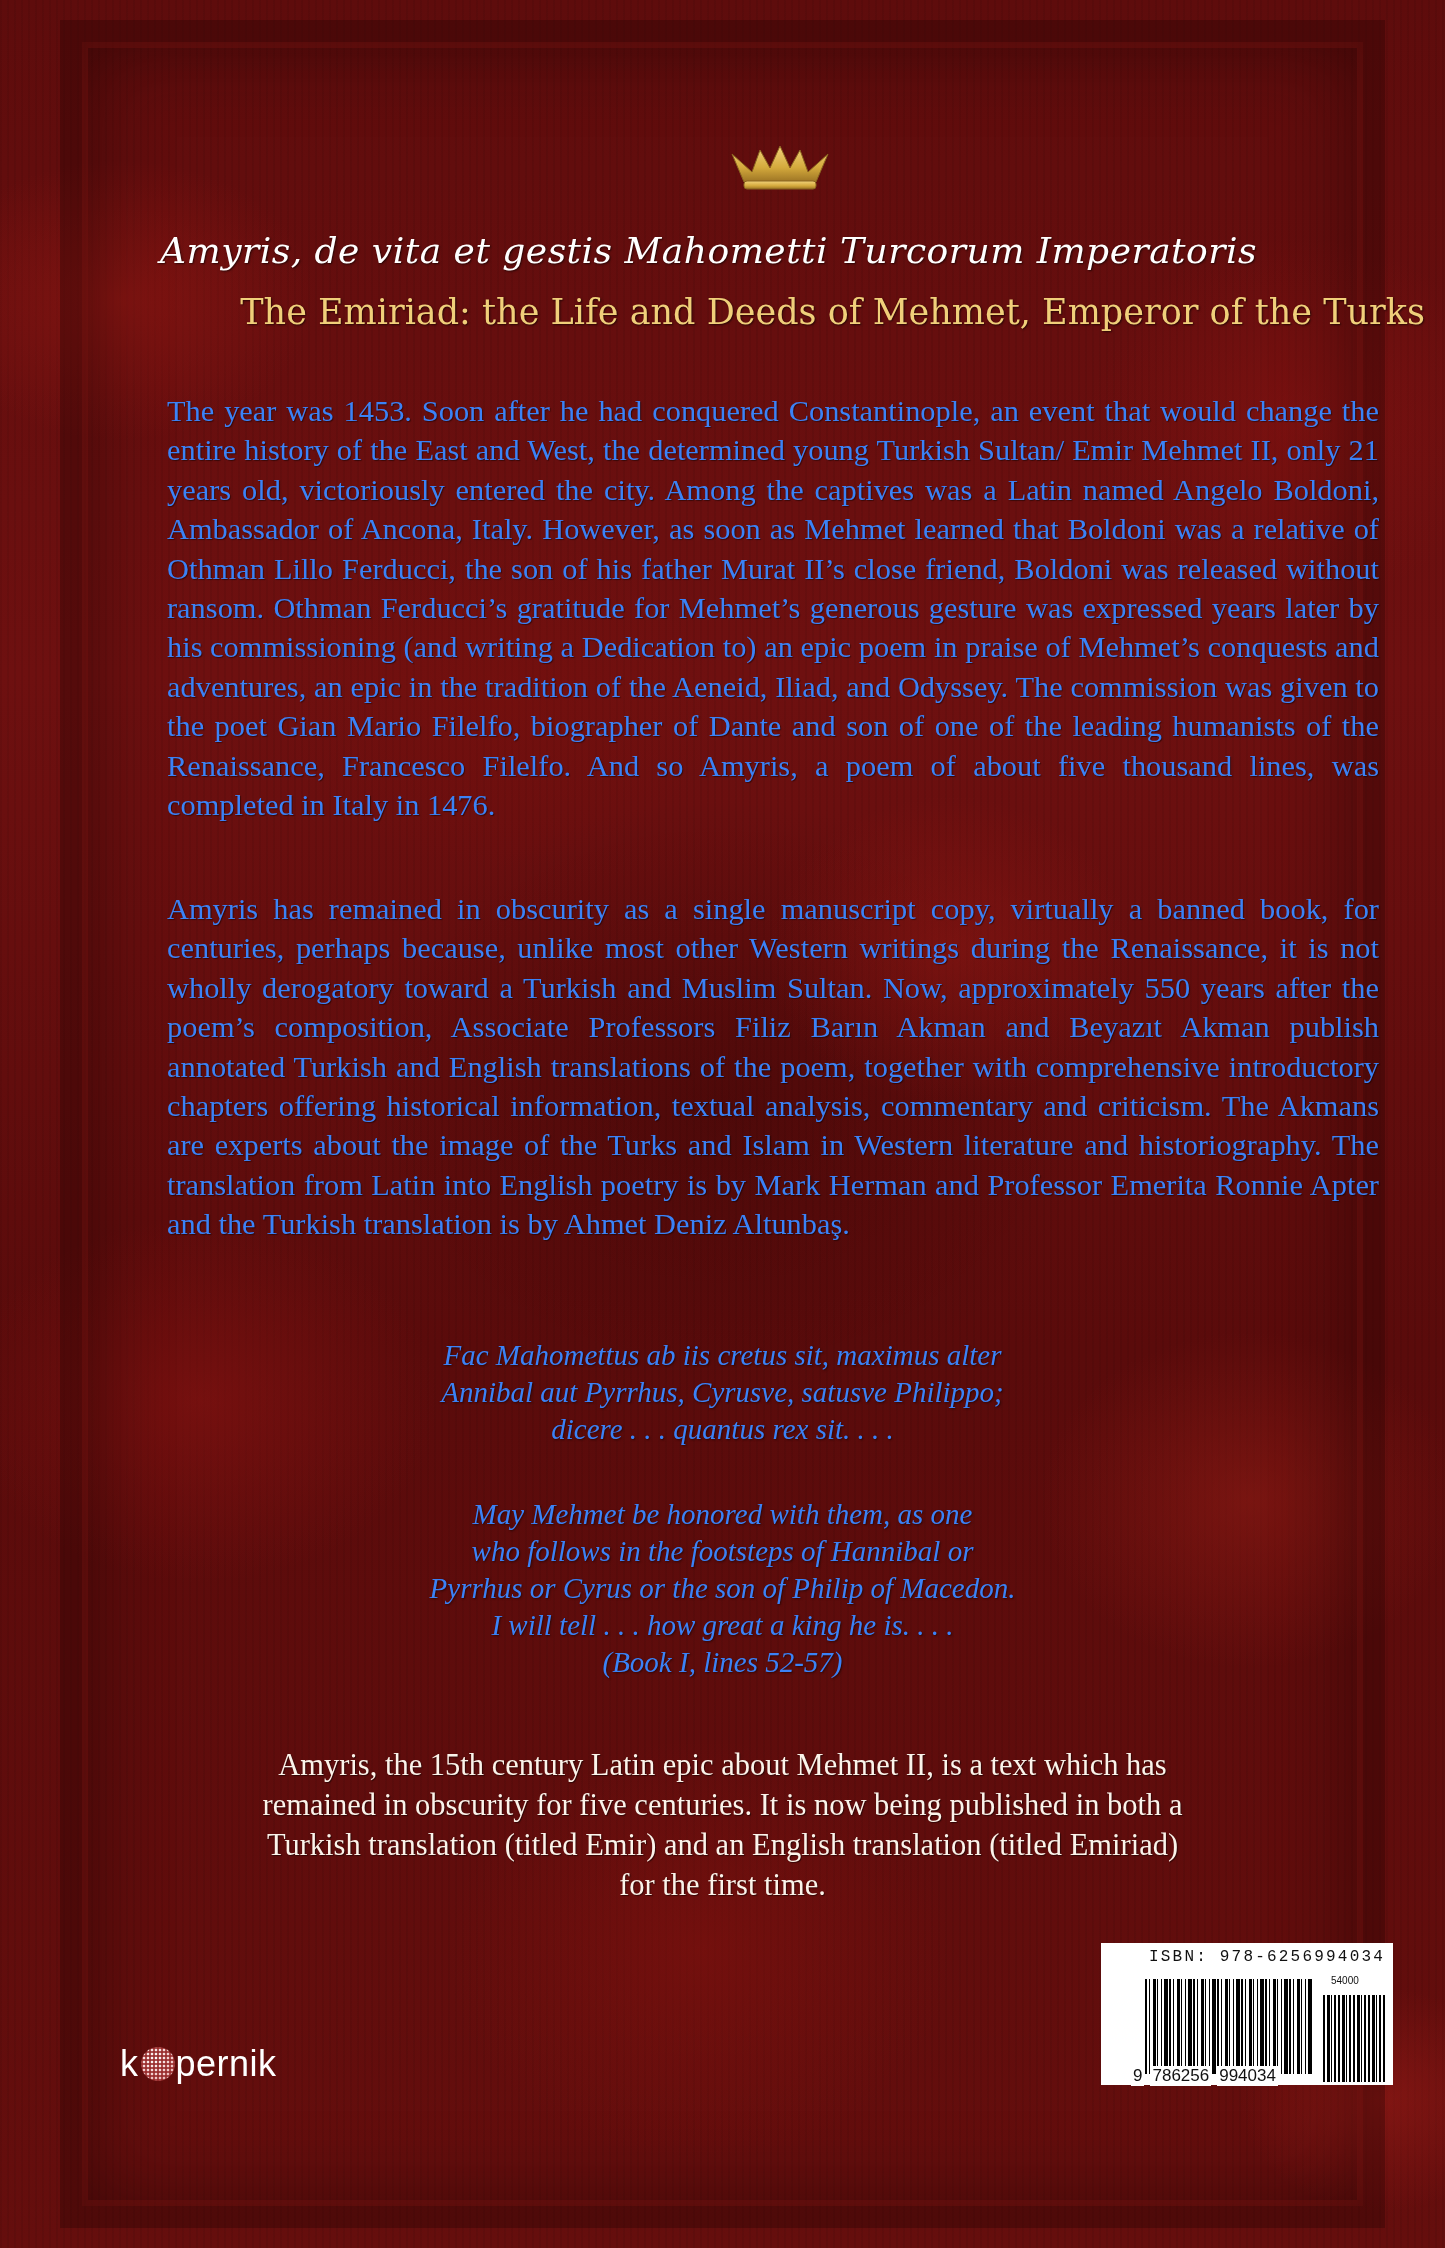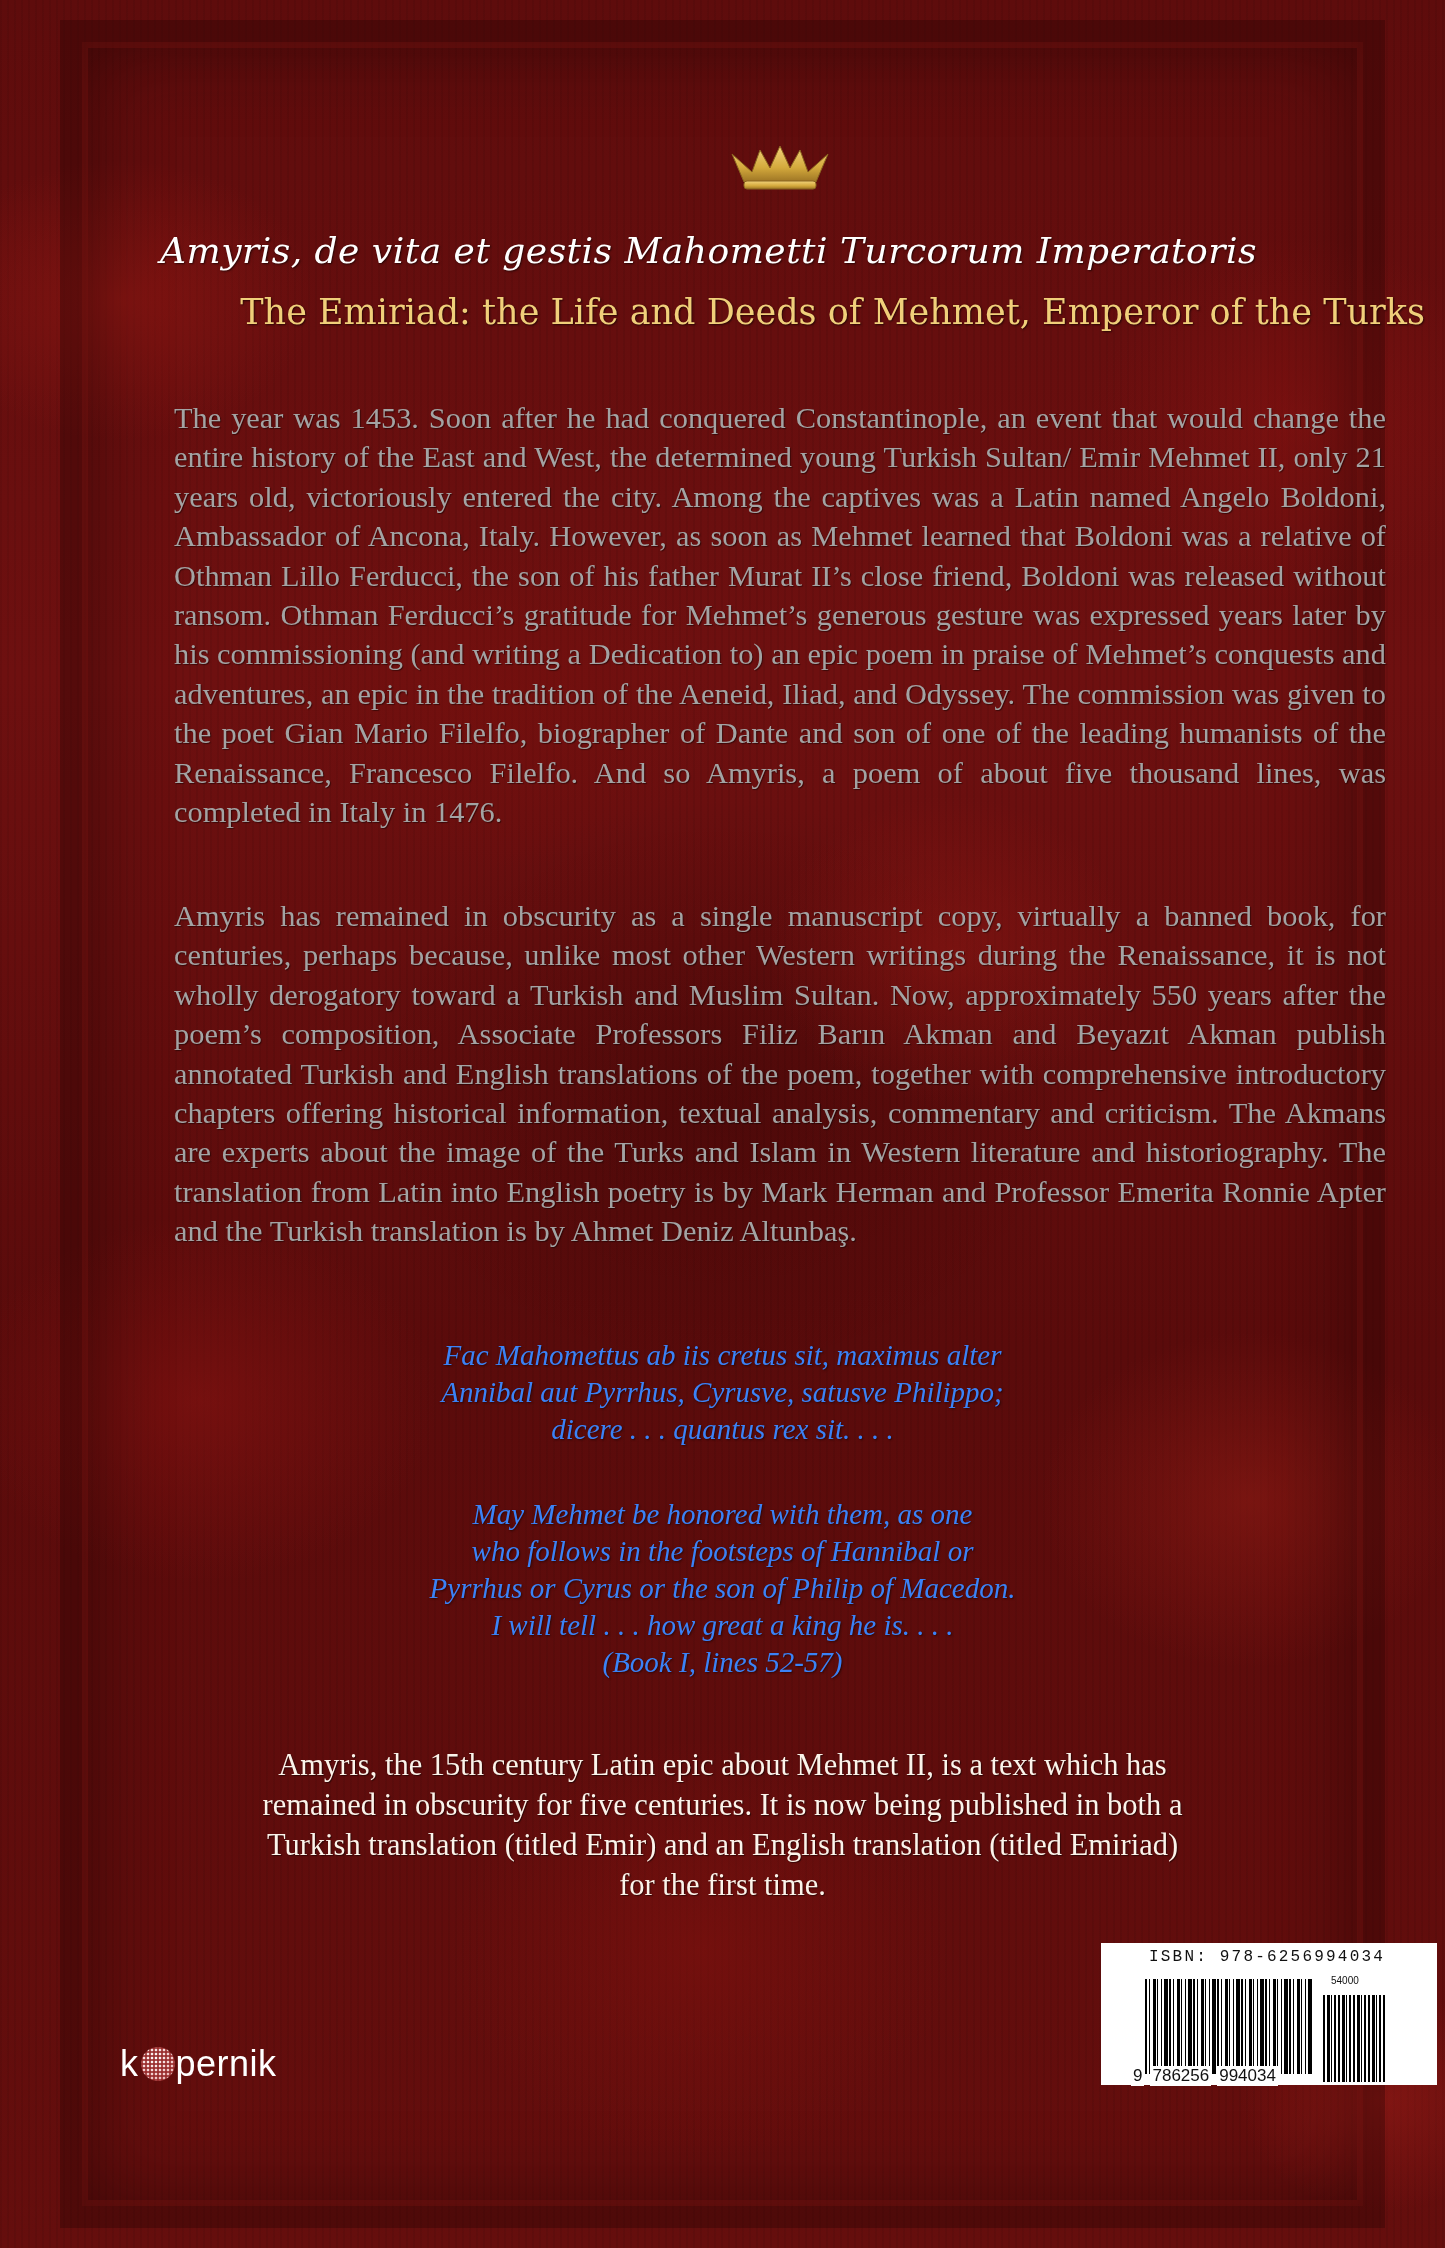--- a/index.html
+++ b/index.html
@@ -56,26 +56,26 @@
       text-align: right;
       color: #f0cf7a;
       font-family: "DejaVu Serif", serif;
       font-size: 35px;
       text-shadow: 1px 1px 2px rgba(0,0,0,0.6);
     }
     .body-text {
       position: absolute;
       left: 167px;
       width: 1212px;
-      color: #a3a3a3;
+      color: #3b82f6;
       font-size: 30.4px;
       line-height: 39.4px;
       text-align: justify;
       text-shadow: 1px 1px 1px rgba(0,0,0,0.45);
-      margin: 7px;
+      margin: 0;
     }
     .p1 { top: 392px; }
     .p2 { top: 890px; }
     .quote {
       position: absolute;
       left: 200px; width: 1045px;
       text-align: center;
       color: #3b82f6;
       font-style: italic;
       font-size: 29px;
@@ -110,21 +110,21 @@
       width: 34px; height: 34px; border-radius: 50%;
       margin: 0 1px 0 2px;
       background:
         repeating-linear-gradient(0deg, rgba(150,40,40,0.8) 0 2px, transparent 2px 4px),
         repeating-linear-gradient(90deg, rgba(150,40,40,0.8) 0 2px, transparent 2px 4px),
         radial-gradient(circle at 40% 35%, #ffffff, #f1c9c9 60%, #d89a9a 100%);
     }
     .barcode-box {
       position: absolute;
       left: 1101px; top: 1943px;
-      width: 336px; height: 142px;
+      width: 292px; height: 142px;
       background: #ffffff;
       color: #111;
       font-family: "Liberation Sans", "DejaVu Sans", sans-serif;
     }
     .isbn-label {
       position: absolute;
       left: 48px; top: 5px;
       font-family: "Liberation Mono", "DejaVu Sans Mono", monospace;
       font-size: 16px;
       letter-spacing: 2.2px;

